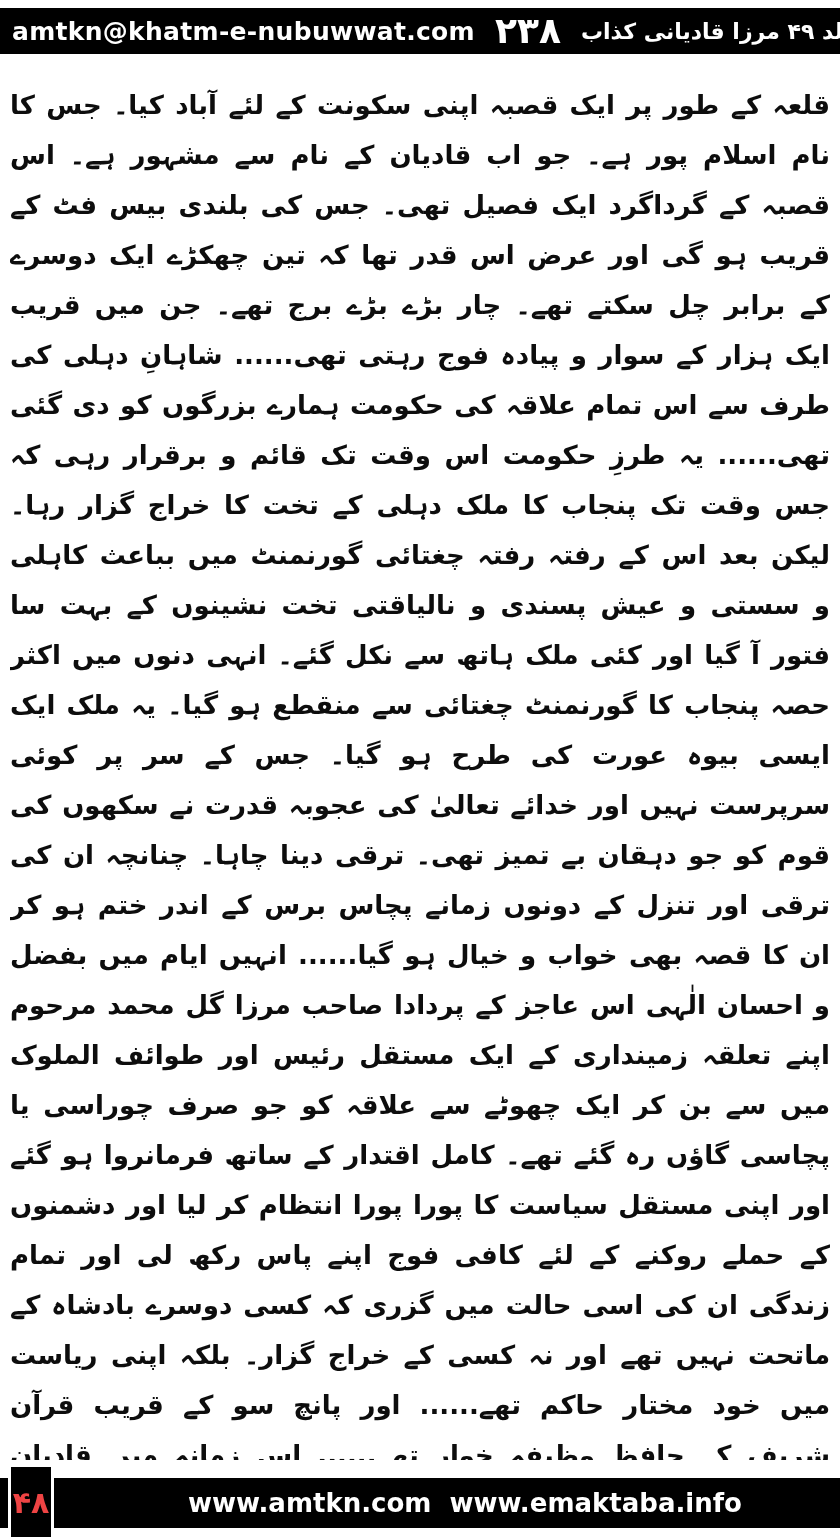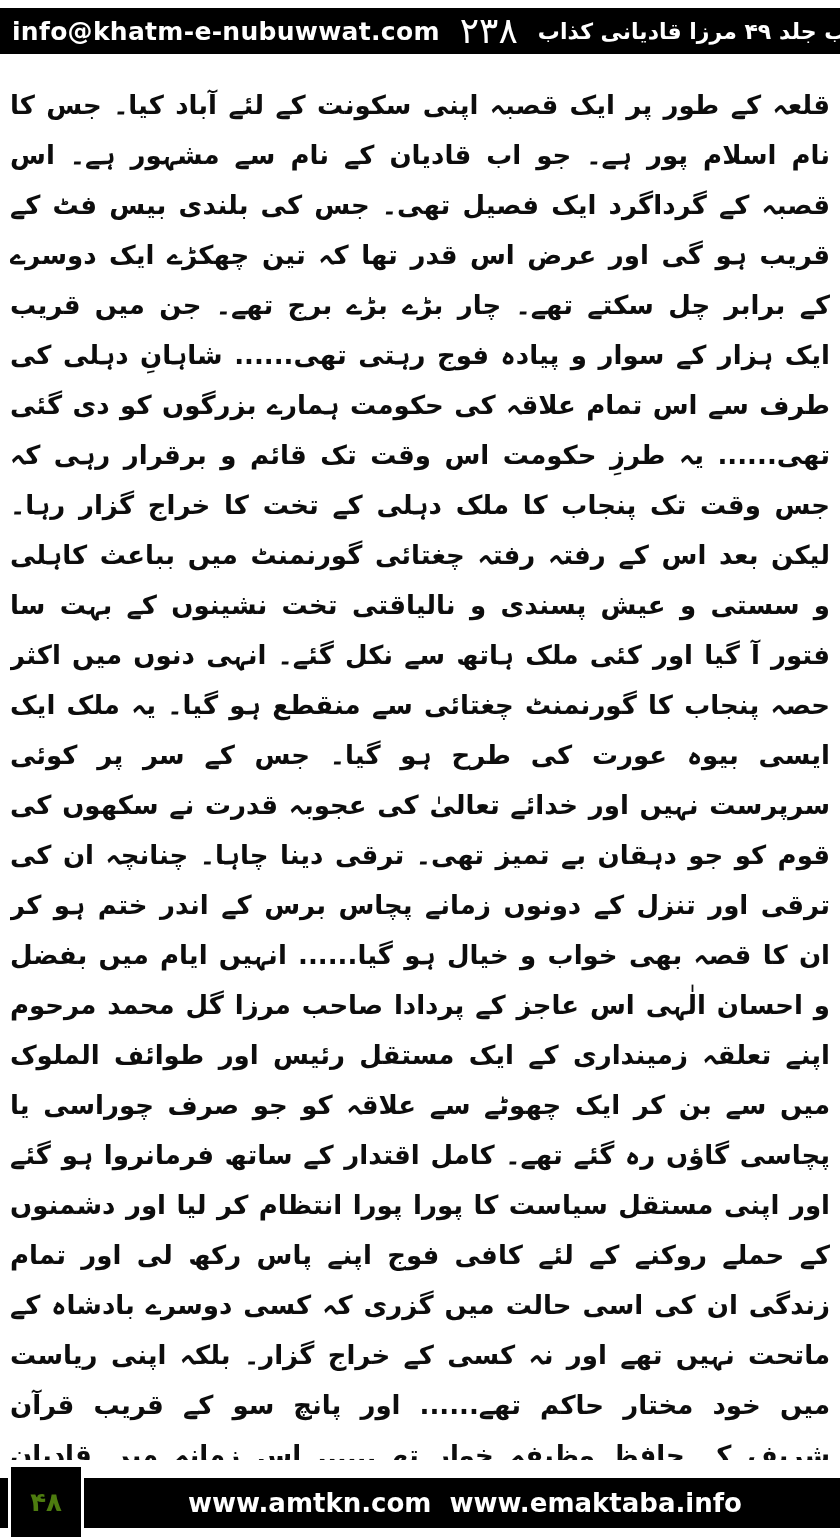--- a/index.html
+++ b/index.html
@@ -33,21 +33,21 @@
   }
   .topbar .email {
     font-size: 25px;
     font-weight: bold;
     letter-spacing: 0.3px;
     direction: ltr;
     white-space: nowrap;
   }
   .topbar .pagenum {
     font-size: 36px;
-    font-weight: normal;
+    font-weight: bold;
     line-height: 1;
     white-space: nowrap;
   }
   .topbar .booktitle {
     margin-left: auto;
     font-size: 22px;
     font-weight: bold;
     direction: rtl;
     white-space: nowrap;
   }
@@ -89,40 +89,40 @@
   .bottombar .site {
     font-size: 26px;
     font-weight: bold;
     white-space: nowrap;
     direction: ltr;
   }
   .corner-marker {
     position: absolute;
     left: 8px;
     bottom: 0;
-    width: 76px;
+    width: 46px;
     height: 76px;
     background: #000000;
     box-shadow: inset 0 0 0 3px #ffffff, inset 0 0 0 6px #000000;
-    color: #4d7c0f;
+    color: #ef4444;
     display: flex;
     align-items: center;
     justify-content: center;
-    font-size: 26px;
+    font-size: 30px;
     font-weight: bold;
     z-index: 2;
   }
 </style>
 </head>
 <body>
 
 <div class="page">
 
   <header class="topbar">
-    <span class="email">info@khatm-e-nubuwwat.com</span>
+    <span class="email">amtkn@khatm-e-nubuwwat.com</span>
     <span class="pagenum">۲۳۸</span>
     <span class="booktitle">احتساب جلد ۴۹ مرزا قادیانی کذاب</span>
   </header>
 
   <main class="content">
     <p class="para">قلعہ کے طور پر ایک قصبہ اپنی سکونت کے لئے آباد کیا۔ جس کا نام اسلام پور ہے۔ جو اب قادیان کے نام سے مشہور ہے۔ اس قصبہ کے گرداگرد ایک فصیل تھی۔ جس کی بلندی بیس فٹ کے قریب ہو گی اور عرض اس قدر تھا کہ تین چھکڑے ایک دوسرے کے برابر چل سکتے تھے۔ چار بڑے بڑے برج تھے۔ جن میں قریب ایک ہزار کے سوار و پیادہ فوج رہتی تھی...... شاہانِ دہلی کی طرف سے اس تمام علاقہ کی حکومت ہمارے بزرگوں کو دی گئی تھی...... یہ طرزِ حکومت اس وقت تک قائم و برقرار رہی کہ جس وقت تک پنجاب کا ملک دہلی کے تخت کا خراج گزار رہا۔ لیکن بعد اس کے رفتہ رفتہ چغتائی گورنمنٹ میں بباعث کاہلی و سستی و عیش پسندی و نالیاقتی تخت نشینوں کے بہت سا فتور آ گیا اور کئی ملک ہاتھ سے نکل گئے۔ انہی دنوں میں اکثر حصہ پنجاب کا گورنمنٹ چغتائی سے منقطع ہو گیا۔ یہ ملک ایک ایسی بیوہ عورت کی طرح ہو گیا۔ جس کے سر پر کوئی سرپرست نہیں اور خدائے تعالیٰ کی عجوبہ قدرت نے سکھوں کی قوم کو جو دہقان بے تمیز تھی۔ ترقی دینا چاہا۔ چنانچہ ان کی ترقی اور تنزل کے دونوں زمانے پچاس برس کے اندر ختم ہو کر ان کا قصہ بھی خواب و خیال ہو گیا...... انہیں ایام میں بفضل و احسان الٰہی اس عاجز کے پردادا صاحب مرزا گل محمد مرحوم اپنے تعلقہ زمینداری کے ایک مستقل رئیس اور طوائف الملوک میں سے بن کر ایک چھوٹے سے علاقہ کو جو صرف چوراسی یا پچاسی گاؤں رہ گئے تھے۔ کامل اقتدار کے ساتھ فرمانروا ہو گئے اور اپنی مستقل سیاست کا پورا پورا انتظام کر لیا اور دشمنوں کے حملے روکنے کے لئے کافی فوج اپنے پاس رکھ لی اور تمام زندگی ان کی اسی حالت میں گزری کہ کسی دوسرے بادشاہ کے ماتحت نہیں تھے اور نہ کسی کے خراج گزار۔ بلکہ اپنی ریاست میں خود مختار حاکم تھے...... اور پانچ سو کے قریب قرآن شریف کے حافظ وظیفہ خوار تھے...... اس زمانہ میں قادیان میں وہ نور اسلام چمک رہا تھا کہ اردگرد کے مسلمان اس قصبہ کو مکہ کہتے تھے...... بالآخر سکھوں نے قادیان پر بھی قبضہ کر لیا اور دادا صاحب مرحوم مع اپنے تمام لواحقین کے جلا وطن کئے گئے...... پھر انگریزی عہد سے کچھ پہلے یعنی ان دنوں جب رنجیت سنگھ کا عام تسلط پنجاب پر ہو گیا تھا۔ اس عاجز کے والد صاحب یعنی مرزا غلام مرتضیٰ مرحوم دوبارہ اس قصبہ میں آ کر آباد ہوئے اور پھر بھی سکھوں کی جور و جفا کی نیش زنی ہوتی رہی۔ ان دنوں میں ہم لوگ ایسے ذلیل و خوار تھے کہ ایک گائے کا بچہ جو دو یا ڈیڑھ روپیہ کا آ سکتا تھا۔ صد ہا درجہ ہماری نسبت بنظر عزت دیکھا جاتا تھا۔’’</p>
 
   </main>
 
   <div class="corner-marker">۴۸</div>

